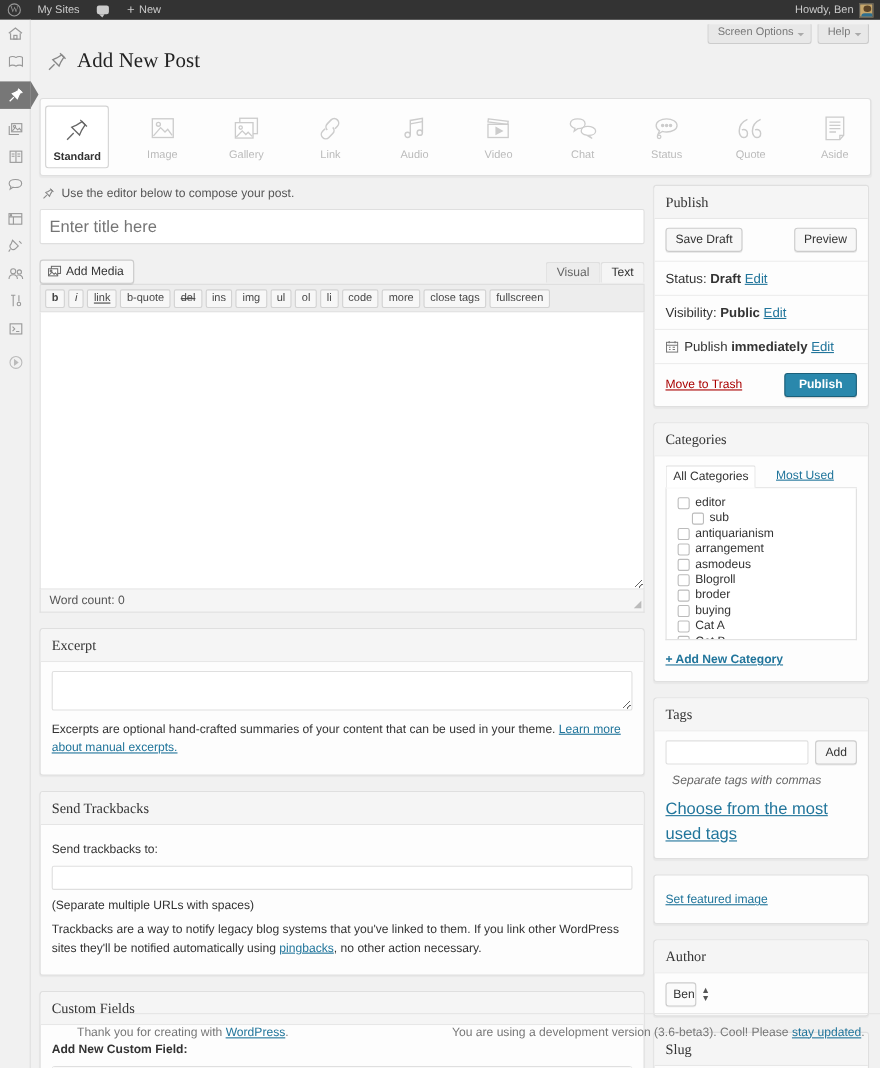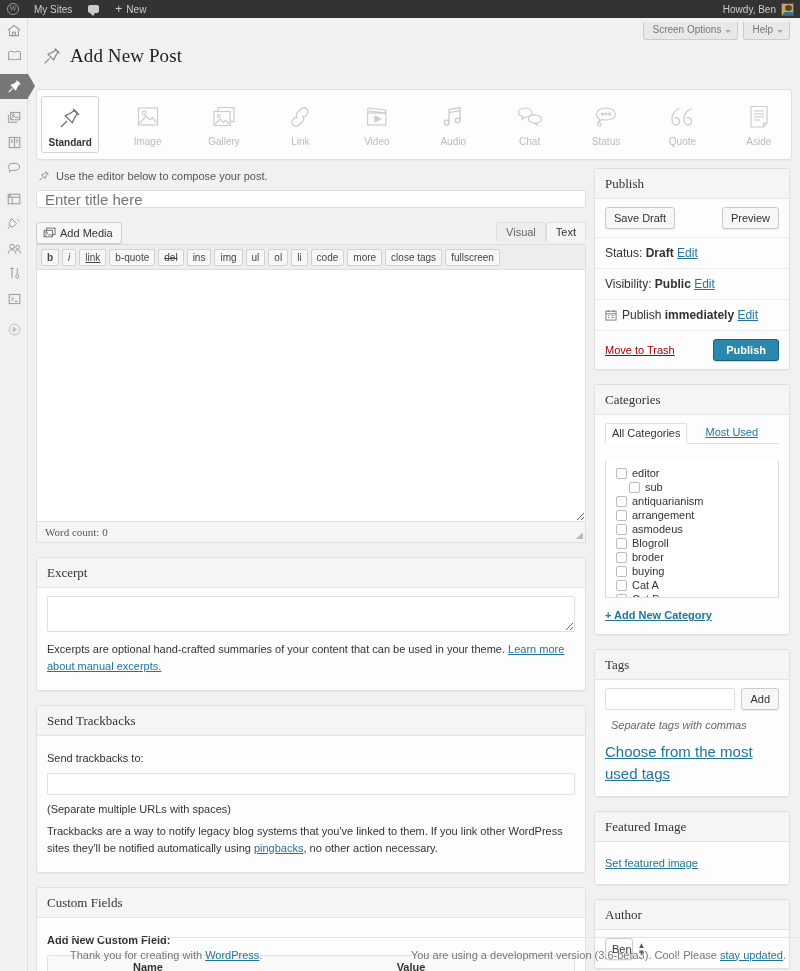--- a/index.html
+++ b/index.html
@@ -56,21 +56,21 @@
   .menu-ico.current { background:#777; }
   .menu-ico.current::after{
     content:""; position:absolute; right:-7px; top:0;
     border-top:12.5px solid transparent; border-bottom:12.5px solid transparent;
     border-left:7px solid #777;
   }
   .menu-ico svg { display:block; }
   .collapse-btn { color:#aaa; }
 
   
-  #wpbody { position:absolute; top:18px; left:28px; width:772px; bottom:0; }
+  #wpbody { position:absolute; top:18px; left:28px; width:772px; bottom:16px; }
   #screen-meta-links {
     position:absolute; right:10px; top:4px; display:flex; gap:5px;
   }
   .meta-tab {
     background:#e8e8e8; border:1px solid #ccc; border-top:none;
     border-radius:0 0 3px 3px; padding:2px 16px 3px 8px;
     font-size:10px; color:#777; position:relative; line-height:12px;
   }
   .meta-tab::after{
     content:""; position:absolute; right:6px; top:8px;
@@ -97,29 +97,29 @@
   .fmt-ico { height:30px; display:flex; align-items:center; justify-content:center; }
 
   
   #post-body { display:flex; padding:0 8px; margin-top:8px; }
   #post-body-content { width:550px; }
   #postbox-container-1 { width:196px; margin-left:8px; }
 
   .hint { display:flex; align-items:center; gap:6px; color:#555; font-size:11px; padding:2px 0 8px 2px; }
 
   #title {
-    width:100%; height:18px; padding:4px 8px;
+    width:100%; height:32px; padding:4px 8px;
     font-size:15px; color:#8b5cf6;
     border:1px solid #dfdfdf; background:#fff; border-radius:2px;
     font-family:"Liberation Sans", sans-serif;
   }
 
   
   #wp-content-wrap { margin-top:14px; position:relative; }
-  .media-row { display:flex; align-items:flex-start; }
+  .media-row { display:flex; align-items:center; }
   .button-secondary, .button {
     background:#f7f7f7; border:1px solid #ccc; border-radius:3px;
     color:#333; font-size:11px; padding:3px 8px; line-height:14px;
     box-shadow:0 1px 0 rgba(0,0,0,.08); white-space:nowrap;
     font-family:"Liberation Sans", sans-serif;
   }
   #add-media { display:flex; align-items:center; gap:4px; padding:3px 8px 3px 6px; }
   .editor-tabs { margin-left:auto; display:flex; align-items:flex-end; }
   .etab {
     border:1px solid #dfdfdf; border-bottom:none; background:#ededed;
@@ -137,21 +137,21 @@
   .qt.i { font-style:italic; }
   .qt.b { font-weight:bold; }
   .qt.link { text-decoration:underline; }
   .qt.del { text-decoration:line-through; }
   #content {
     width:100%; height:252px; border:1px solid #dfdfdf; border-top:none;
     background:#fff; display:block;
   }
   #post-status-info {
     border:1px solid #dfdfdf; border-top:none; background:#f5f5f5;
-    font-size:11px; color:#555; padding:4px 8px; position:relative;font-family:Liberation Serif, serif;
+    font-size:11px; color:#555; padding:4px 8px; position:relative;
   }
   .resize-grip { position:absolute; right:2px; bottom:2px; color:#bbb; font-size:9px; }
 
   
   .postbox {
     background:#fdfdfd; border:1px solid #dfdfdf; border-radius:3px;
     margin-top:14px; box-shadow:0 1px 1px rgba(0,0,0,.04);
   }
   .postbox h3 {
     margin:0; padding:7px 10px 6px; font-size:13px; font-weight:normal;
@@ -189,21 +189,21 @@
   #submitdiv .inside { padding:0; }
   .submitbox-row { padding:8px 10px; border-bottom:1px solid #ededed; display:flex; align-items:center; }
   #minor-publishing-actions { justify-content:space-between; }
   #major-publishing-actions { padding:8px 10px; display:flex; align-items:center; justify-content:space-between; border-bottom:none; }
   .button-primary {
     background:#2a88ac; border:1px solid #1b607a; border-radius:3px;
     color:#fff; font-size:11px; padding:4px 12px; font-weight:bold;
     box-shadow:0 1px 0 rgba(0,0,0,.15); font-family:"Liberation Sans", sans-serif;
   }
   .trash-link { color:#a00; text-decoration:underline; font-size:11px; }
-  .cat-tabs { display:flex; gap:12px; border-bottom:1px solid #dfdfdf; margin-bottom:16px; }
+  .cat-tabs { display:flex; gap:12px; border-bottom:1px solid #dfdfdf; margin-bottom:0; }
   .cat-tab { font-size:11px; padding:3px 6px 4px; color:#21759b; text-decoration:underline;}
   .cat-tab.active { color:#333; background:#fff; border:1px solid #dfdfdf; border-bottom:1px solid #fff; margin-bottom:-1px; border-radius:2px 2px 0 0; text-decoration:none;}
   .cat-list {
     border:1px solid #dfdfdf; border-top:none; background:#fff;
     height:138px; padding:6px 6px 6px 10px; overflow:hidden;
   }
   .cat-item { display:flex; align-items:center; gap:5px; font-size:11px; padding:1px 0; color:#333; }
   .cat-item.child { padding-left:13px; }
   .cbx { width:11px; height:11px; border:1px solid #bbb; background:#fff; border-radius:2px; flex:none; position:relative; }
   .tagrow { display:flex; gap:6px; }
@@ -395,39 +395,39 @@
         <svg width="24" height="24" viewBox="0 0 24 24" fill="none" stroke="#ccc" stroke-width="1.4">
           <path d="M9.5 13.2 A4 4 0 0 1 9.5 7.6 L13 4 A4 4 0 0 1 18.7 9.7 L16.5 12"></path>
           <path d="M14.5 10.8 A4 4 0 0 1 14.5 16.4 L11 20 A4 4 0 0 1 5.3 14.3 L7.5 12"></path>
         </svg>
       </span>
       <span class="fmt-label">Link</span>
     </div>
 
     <div class="fmt">
       <span class="fmt-ico">
-        <svg width="24" height="22" viewBox="0 0 24 22" fill="none" stroke="#ccc" stroke-width="1.2">
-          <path d="M3 2 L21 4.2 L20.6 7 L2.6 4.8 Z"></path>
-            <rect x="2.6" y="7" width="18.4" height="12"></rect>
-          <path d="M10 10 L15.5 13 L10 16 Z" fill="#ccc"></path>
-        </svg>
-      </span>
-      <span class="fmt-label">Video</span>
-    </div>
-
-    <div class="fmt">
-      <span class="fmt-ico">
         <svg width="24" height="24" viewBox="0 0 24 24" fill="none" stroke="#ccc" stroke-width="1.3">
           <path d="M8 17.5 V4.5 L19 2.5 V15.5"></path>
             <path d="M8 7.6 L19 5.6"></path>
           <circle cx="5.6" cy="17.6" r="2.4"></circle>
             <circle cx="16.6" cy="15.6" r="2.4"></circle>
         </svg>
       </span>
       <span class="fmt-label">Audio</span>
+    </div>
+
+    <div class="fmt">
+      <span class="fmt-ico">
+        <svg width="24" height="22" viewBox="0 0 24 22" fill="none" stroke="#ccc" stroke-width="1.2">
+          <path d="M3 2 L21 4.2 L20.6 7 L2.6 4.8 Z"></path>
+            <rect x="2.6" y="7" width="18.4" height="12"></rect>
+          <path d="M10 10 L15.5 13 L10 16 Z" fill="#ccc"></path>
+        </svg>
+      </span>
+      <span class="fmt-label">Video</span>
     </div>
 
     <div class="fmt">
       <span class="fmt-ico">
         <svg width="26" height="22" viewBox="0 0 26 22" fill="none" stroke="#ccc" stroke-width="1.2">
           <path d="M1.5 6.5 C1.5 3.8 4.4 2 8.2 2 C12 2 14.9 3.8 14.9 6.5 C14.9 9.2 12 11 8.2 11 L5 13.3 L5.7 10.6 C3.2 9.8 1.5 8.3 1.5 6.5 Z"></path>
           <path d="M11.4 13 C11.4 10.5 14 8.9 17.4 8.9 C20.8 8.9 24.5 10.5 24.5 13 C24.5 15.5 21.6 17.1 18.2 17.1 L21.3 19.8 L16.4 16.8 C13.4 16.3 11.4 14.8 11.4 13 Z" fill="#fff"></path>
         </svg>
       </span>
       <span class="fmt-label">Chat</span>
@@ -666,21 +666,20 @@
           <div class="tagrow">
             <input class="plain" type="text" style="">
             <button class="button-secondary">Add</button>
           </div>
           <p style="font-style:italic;color:#666;font-size:11px;margin:7px 0 7px 6px;">Separate tags with commas</p>
           <p style="margin:4px 0 2px;"><a href="#" style="font-size:15px;">Choose from the most used tags</a></p>
         </div>
       </div>
 
       <div class="postbox side-box">
-        <h3>Featured Image</h3>
         <div class="inside">
           <p style="margin:4px 0;"><a href="#" style="font-size:11px;">Set featured image</a></p>
         </div>
       </div>
 
       <div class="postbox side-box">
         <h3>Author</h3>
         <div class="inside">
           <div class="selectbox" style="width:28px;">
             <span>Ben</span>

